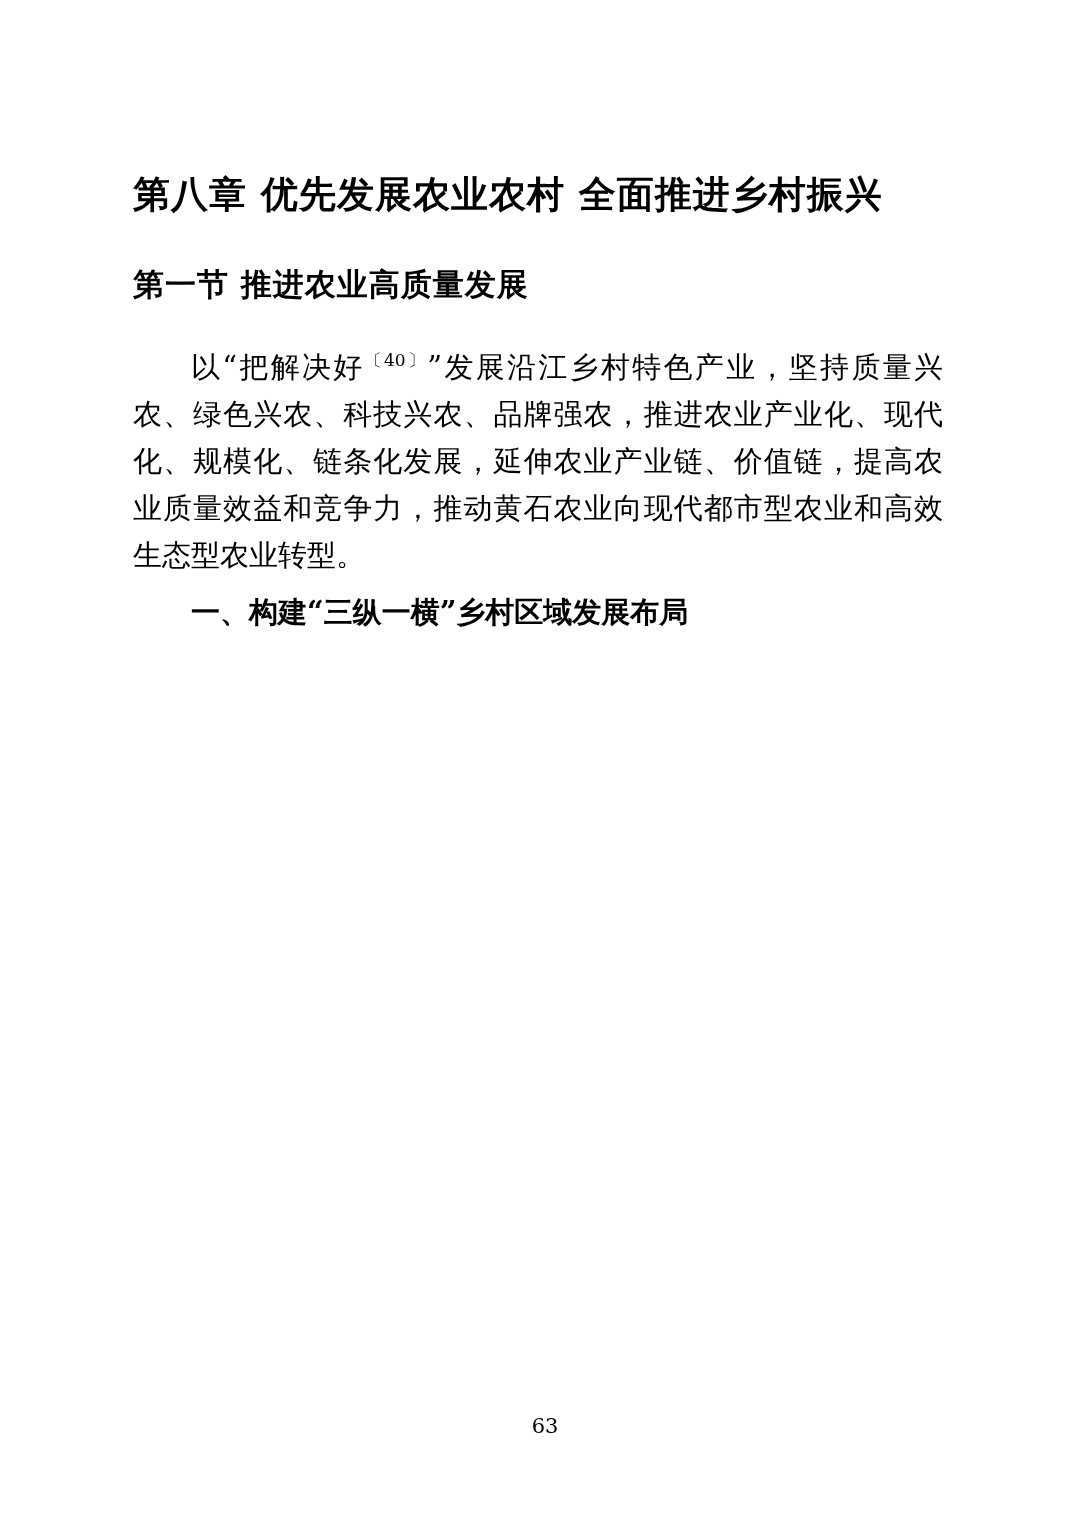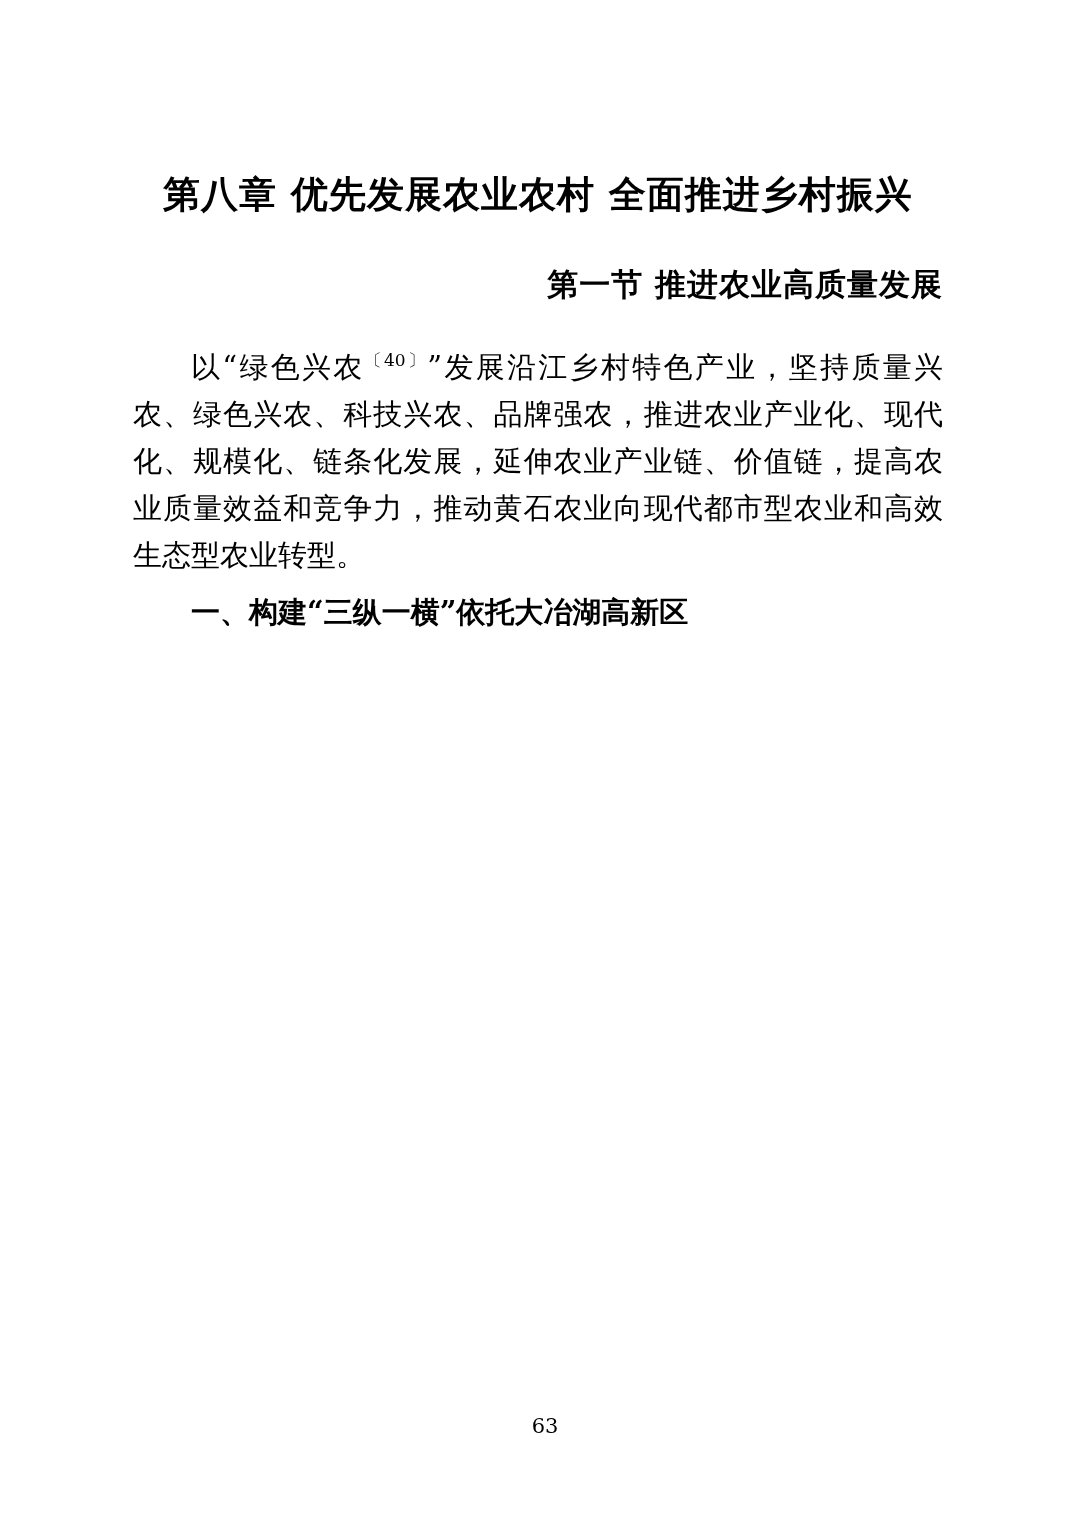--- a/index.html
+++ b/index.html
@@ -21,37 +21,37 @@
     position: absolute;
     left: 133px;
     top: 170px;
     width: 810px;
   }
   .chapter-title {
     font-family: "DejaVu Serif", "Liberation Serif", serif;
     font-weight: bold;
     font-size: 37px;
     line-height: 1.3;
-    text-align: center;
+    text-align: left;
     letter-spacing: 1px;
     margin: 0 0 44px 0;
     white-space: nowrap;
   }
   .para {
     font-size: 29px;
     line-height: 1.62;
     text-align: justify;
     text-justify: inter-ideograph;
     text-indent: 2em;
     margin: 0 0 8px 0;
   }
   .section-title {
     font-weight: bold;
     font-size: 31px;
-    text-align: right;
+    text-align: left;
     letter-spacing: 1px;
     margin: 46px 0 38px 0;
   }
   .subhead {
     font-weight: bold;
     font-size: 29px;
     line-height: 1.62;
     text-indent: 2em;
     margin: 10px 0 2px 0;
   }
@@ -78,23 +78,23 @@
 
 <div class="page">
 
   <div class="content">
 
     <h1 class="chapter-title">第八章 优先发展农业农村 全面推进乡村振兴</h1>
 
 
     <h2 class="section-title">第一节 推进农业高质量发展</h2>
 
-    <p class="para"><span>以“绿色兴农</span><sup class="note">〔40〕</sup><span>”发展沿江乡村特色产业，坚持质量兴农、绿色兴农、科技兴农、品牌强农，推进农业产业化、现代化、规模化、链条化发展，延伸农业产业链、价值链，提高农业质量效益和竞争力，推动黄石农业向现代都市型农业和高效生态型农业转型。</span></p>
+    <p class="para"><span>以“把解决好</span><sup class="note">〔40〕</sup><span>”发展沿江乡村特色产业，坚持质量兴农、绿色兴农、科技兴农、品牌强农，推进农业产业化、现代化、规模化、链条化发展，延伸农业产业链、价值链，提高农业质量效益和竞争力，推动黄石农业向现代都市型农业和高效生态型农业转型。</span></p>
 
-    <h3 class="subhead">一、构建“三纵一横”依托大冶湖高新区</h3>
+    <h3 class="subhead">一、构建“三纵一横”乡村区域发展布局</h3>
 
 
 
   </div>
 
   <div class="folio">63</div>
 
 </div>
 
 </body></html>

